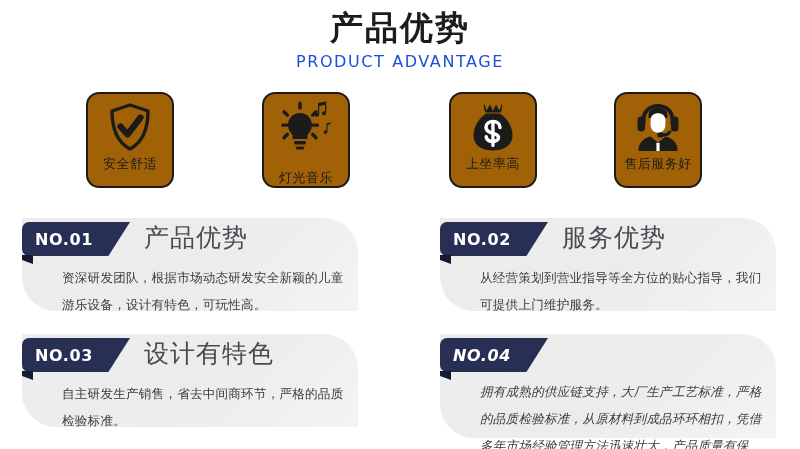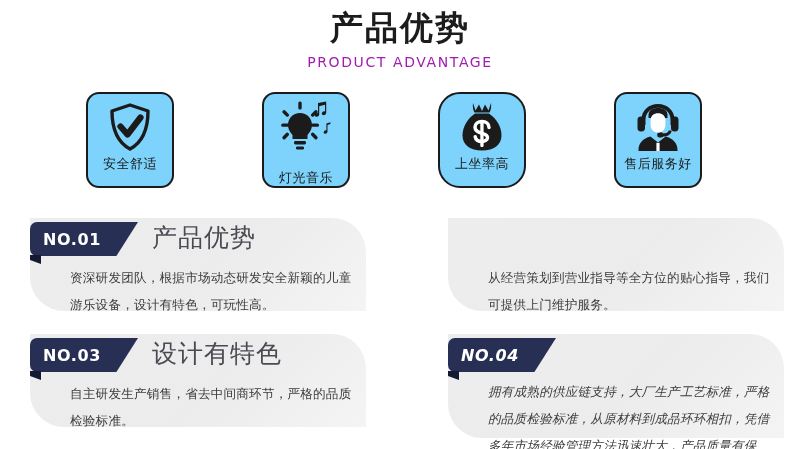--- a/index.html
+++ b/index.html
@@ -27,52 +27,52 @@
   }
   .header-title {
     font-size: 33px;
     line-height: 40px;
     font-weight: bold;
     color: #1c1c1c;
     letter-spacing: 2px;
   }
   .header-sub {
     margin-top: 5px;
-    font-size: 14px;
+    font-size: 16px;
     line-height: 18px;
     letter-spacing: 1.6px;
-    color: #a21caf;
+    color: #1d4ed8;
     font-weight: normal;
   }
 
   
   .icon-row {
     position: absolute;
     top: 92px;
     left: 0;
     width: 800px;
     height: 100px;
   }
   .icon-card {
     position: absolute;
     top: 0;
     width: 88px;
     height: 96px;
     border: 2px solid #1b1b1b;
     border-radius: 13px;
-    background: #7dd3fc;
+    background: #a16207;
     box-sizing: border-box;
     display: flex;
     flex-direction: column;
     align-items: center;
     justify-content: flex-start;
   }
   .icon-card.c0 { left: 86px; }
   .icon-card.c1 { left: 262px; justify-content: space-between; }
-  .icon-card.c2 { left: 438px; border-radius: 22px; }
+  .icon-card.c2 { left: 449px; }
   .icon-card.c3 { left: 614px; }
 
   .icon-art {
     height: 62px;
     width: 100%;
     display: flex;
     align-items: center;
     justify-content: center;
     padding-top: 4px;
     box-sizing: border-box;
@@ -81,21 +81,21 @@
     font-size: 13px;
     line-height: 16px;
     color: #1b1b1b;
     letter-spacing: 0.5px;
     white-space: nowrap;
   }
 
   
   .cards {
     position: absolute;
-    left: 8px;
+    left: 0;
     top: 0;
     width: 661px;
     height: 449px;
   }
   .adv-card {
     position: absolute;
     background: linear-gradient(135deg, #ededed 0%, #ececec 55%, #f4f4f4 100%);
     border-top-right-radius: 34px;
     border-bottom-left-radius: 34px;
     border-top-left-radius: 0;
@@ -267,20 +267,27 @@
       <div class="badge">
         <span class="badge-text">NO.01</span>
       </div>
       <div class="badge-tab"></div>
     </div>
     <div class="card-title">产品优势</div>
     <div class="card-body">资深研发团队，根据市场动态研发安全新颖的儿童游乐设备，设计有特色，可玩性高。</div>
   </div>
 
   <div class="adv-card p1">
+    <div class="badge-wrap">
+      <div class="badge">
+        <span class="badge-text">NO.02</span>
+      </div>
+      <div class="badge-tab"></div>
+    </div>
+    <div class="card-title">服务优势</div>
     <div class="card-body">从经营策划到营业指导等全方位的贴心指导，我们可提供上门维护服务。</div>
   </div>
 
   <div class="adv-card p2">
     <div class="badge-wrap">
       <div class="badge">
         <span class="badge-text">NO.03</span>
       </div>
       <div class="badge-tab"></div>
     </div>

